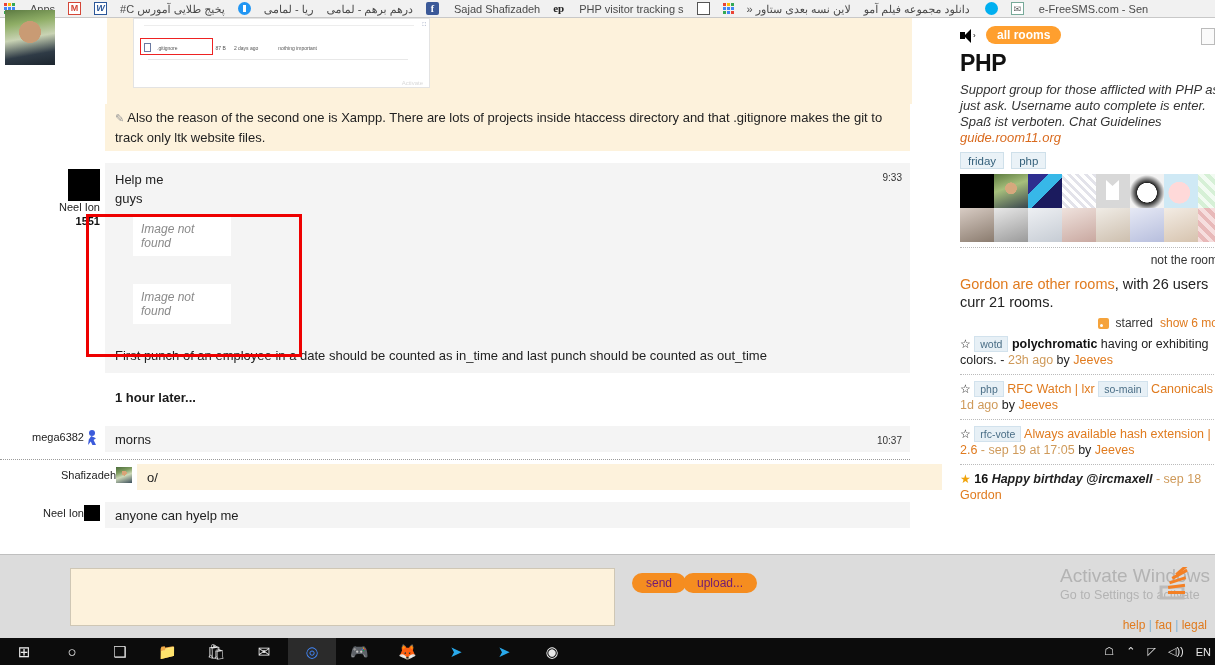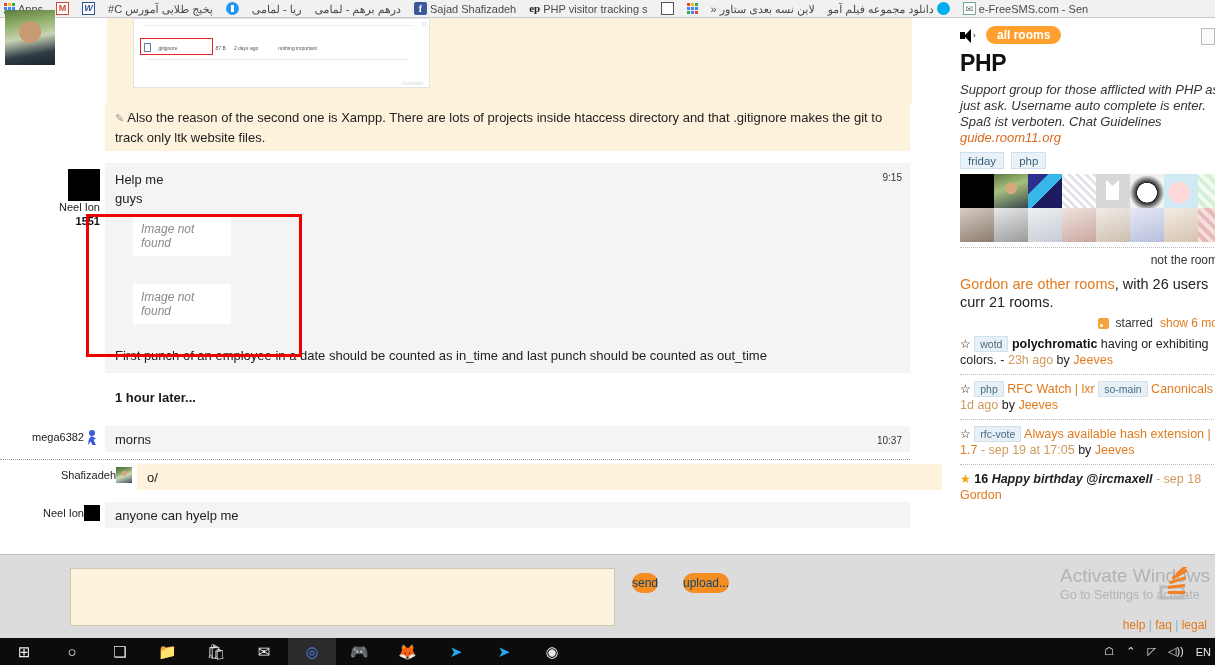--- a/index.html
+++ b/index.html
@@ -11,21 +11,21 @@
   }
   * { box-sizing: border-box; }
 
   
   #bookmarks-bar {
     position: absolute; left: 0; top: 0; width: 1215px; height: 18px;
     background: #f1f1f1; border-bottom: 1px solid #c8c8c8;
     display: flex; align-items: center; gap: 13px;
     padding: 0 4px; overflow: hidden; white-space: nowrap;
   }
-  .bm { display: flex; align-items: center; gap: 3px; flex: 0 0 auto; }
+  .bm { display: flex; align-items: center; gap: 15px; flex: 0 0 auto; }
   .bm-label { font-size: 11px; color: #4a4a4a; line-height: 12px; }
   .bm-ico { width: 13px; height: 13px; flex: 0 0 auto; display: block; }
   .apps-grid { width: 11px; height: 11px; display: grid;
     grid-template-columns: repeat(3,3px); grid-template-rows: repeat(3,3px);
     gap: 1px; }
   .apps-grid i { display:block; width:3px; height:3px; background:#4285f4; }
   .apps-grid i:nth-child(1){background:#ea4335}
   .apps-grid i:nth-child(2){background:#fbbc05}
   .apps-grid i:nth-child(3){background:#34a853}
   .apps-grid i:nth-child(5){background:#4285f4}
@@ -200,22 +200,22 @@
     background: #dcdcdc; border-top: 1px solid #bfbfbf;
   }
   #my-avatar { position:absolute; left:5px; top:10px; width:50px; height:55px;
     background:
       radial-gradient(circle at 50% 40%, #c99b74 0 26%, transparent 27%),
       linear-gradient(170deg,#5c7a42 0%, #8fae66 25%, #c9d3b4 50%, #2f3b46 78%, #1c252e 100%);
   }
   #msg-input { position:absolute; left:70px; top:568px; width:545px; height:58px;
     background:#fdf2dc; border:1px solid #cfc7b5; resize:none;
     font-family:"Liberation Sans",sans-serif; font-size:13px; padding:4px; }
-  .btn-orange { position:absolute; background:#f58d20; color:#0c4a6e;
-    border:none; border-radius:11px; font-size:12px; padding: 3px 0;
+  .btn-orange { position:absolute; background:#f58d20; color:#701a75;
+    border:none; border-radius:11px; font-size:12px; padding: 3px 14px;
     font-family:"Liberation Sans",sans-serif; cursor:pointer; }
   #send-button { left:632px; top:573px; }
   #upload-button { left:683px; top:573px; }
 
   #activate-watermark { position:absolute; left:1060px; top:565px;
     width:160px; text-align:left; color:#b3b3b3; pointer-events:none; }
   #aw-title { font-size:19px; line-height:22px; white-space:nowrap; }
   #aw-sub { font-size:12.5px; line-height:16px; white-space:nowrap; }
   #so-logo { position:absolute; left:1155px; top:567px; width:40px; height:33px; }
   #footer-links { position:absolute; right:8px; top:618px; font-size:12px; }
@@ -332,21 +332,21 @@
       </div>
     </div>
 
     <div class="msg-row" style="position:absolute;left:0;top:145px;">
       <div class="signature" style="padding-top:6px;">
         <div class="avatar32 av-black"></div>
         <div class="sig-name">Neel Ion</div>
         <div class="rep">1551</div>
       </div>
       <div class="msg-body bg-grey" style="width:805px;padding-top:6px;padding-bottom:8px;">
-        <div class="msg-time">9:15</div>
+        <div class="msg-time">9:33</div>
         <div style="font-size:13px;margin-top:1px;">Help me</div>
         <div style="font-size:13px;">guys</div>
         <div style="height:8px;"></div>
         <div class="img-missing" style="margin-left:18px;">Image not found</div>
         <div style="height:28px;"></div>
         <div class="img-missing" style="margin-left:18px;">Image not found</div>
         <div style="height:22px;"></div>
         <div style="font-size:13px;">First punch of an employee in a date should be counted as in_time and last punch should be counted as out_time</div>
       </div>
     </div>
@@ -470,21 +470,21 @@
       <a href="#">Canonicals</a>
       <a href="#" class="muted">1d ago</a>
       <span>by </span><a href="#">Jeeves</a>
     </div>
     <div class="dotted-sep"></div>
 
     <div class="star-item">
       <span class="star-glyph">☆</span>
       <span class="minitag">rfc-vote</span>
       <a href="#">Always available hash extension |</a>
-      <a href="#">1.7</a><span class="muted"> - sep 19 at 17:05 </span><span>by </span><a href="#">Jeeves</a>
+      <a href="#">2.6</a><span class="muted"> - sep 19 at 17:05 </span><span>by </span><a href="#">Jeeves</a>
     </div>
     <div class="dotted-sep"></div>
 
     <div class="star-item">
       <span class="star-glyph gold">★</span>
       <span class="bold-word">16</span>
       <span class="ital">Happy birthday @ircmaxell</span><span class="muted"> - sep 18</span>
       <a href="#">Gordon</a>
     </div>
 

